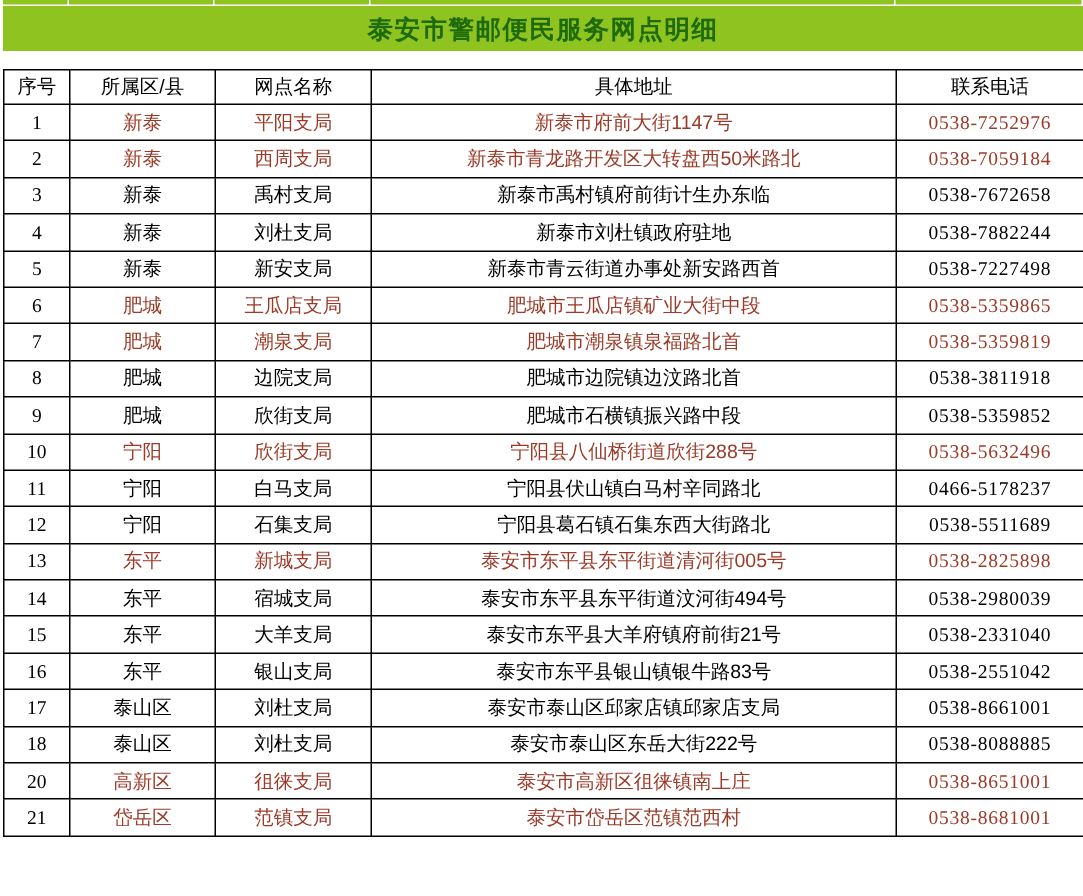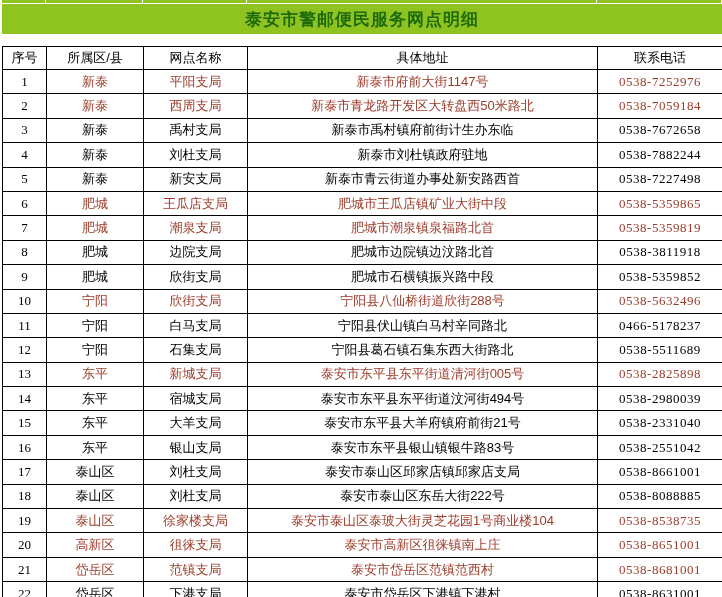--- a/index.html
+++ b/index.html
@@ -235,43 +235,29 @@
           <td class="col-phone">0538-8661001</td>
         </tr>
         <tr>
           <td class="col-no">18</td>
           <td class="col-district">泰山区</td>
           <td class="col-branch">刘杜支局</td>
           <td class="col-address">泰安市泰山区东岳大街222号</td>
           <td class="col-phone">0538-8088885</td>
         </tr>
         <tr class="hl">
-          <td class="col-no">19</td>
-          <td class="col-district">泰山区</td>
-          <td class="col-branch">徐家楼支局</td>
-          <td class="col-address">泰安市泰山区泰玻大街灵芝花园1号商业楼104</td>
-          <td class="col-phone">0538-8538735</td>
-        </tr>
-        <tr class="hl">
           <td class="col-no">20</td>
           <td class="col-district">高新区</td>
           <td class="col-branch">徂徕支局</td>
           <td class="col-address">泰安市高新区徂徕镇南上庄</td>
           <td class="col-phone">0538-8651001</td>
         </tr>
         <tr class="hl">
           <td class="col-no">21</td>
           <td class="col-district">岱岳区</td>
           <td class="col-branch">范镇支局</td>
           <td class="col-address">泰安市岱岳区范镇范西村</td>
           <td class="col-phone">0538-8681001</td>
         </tr>
-        <tr>
-          <td class="col-no">22</td>
-          <td class="col-district">岱岳区</td>
-          <td class="col-branch">下港支局</td>
-          <td class="col-address">泰安市岱岳区下港镇下港村</td>
-          <td class="col-phone">0538-8631001</td>
-        </tr>
       </tbody>
   </table>
 
 </div>
 
 </body></html>

